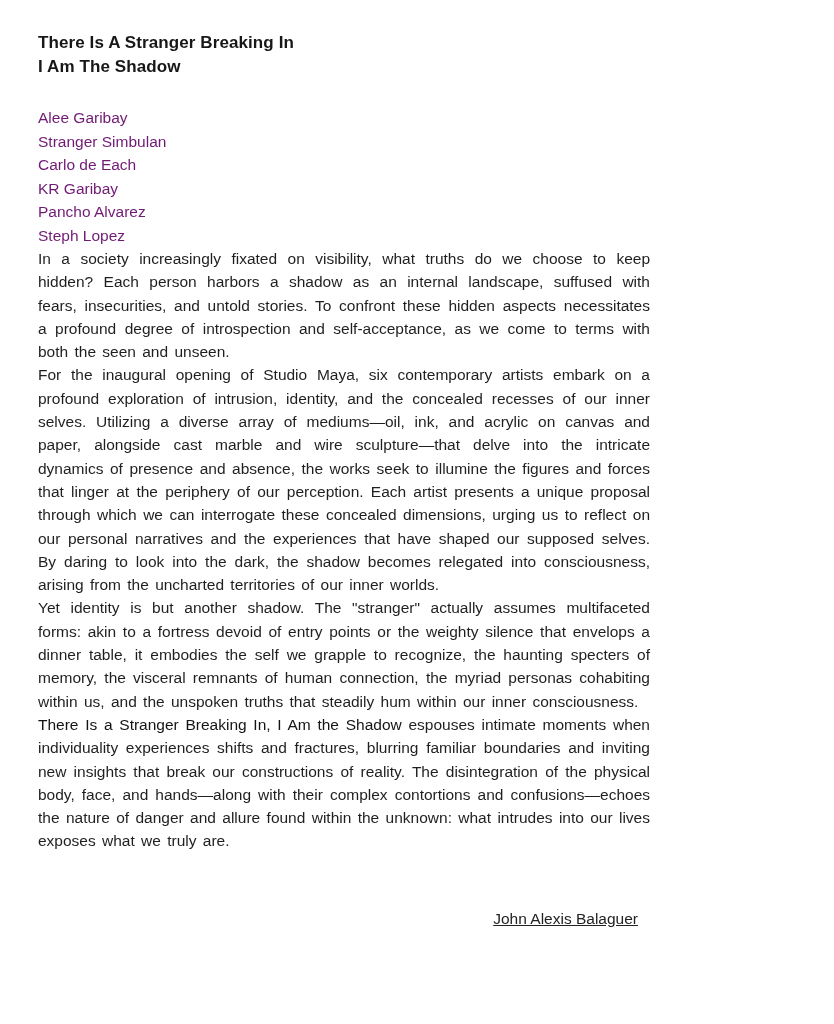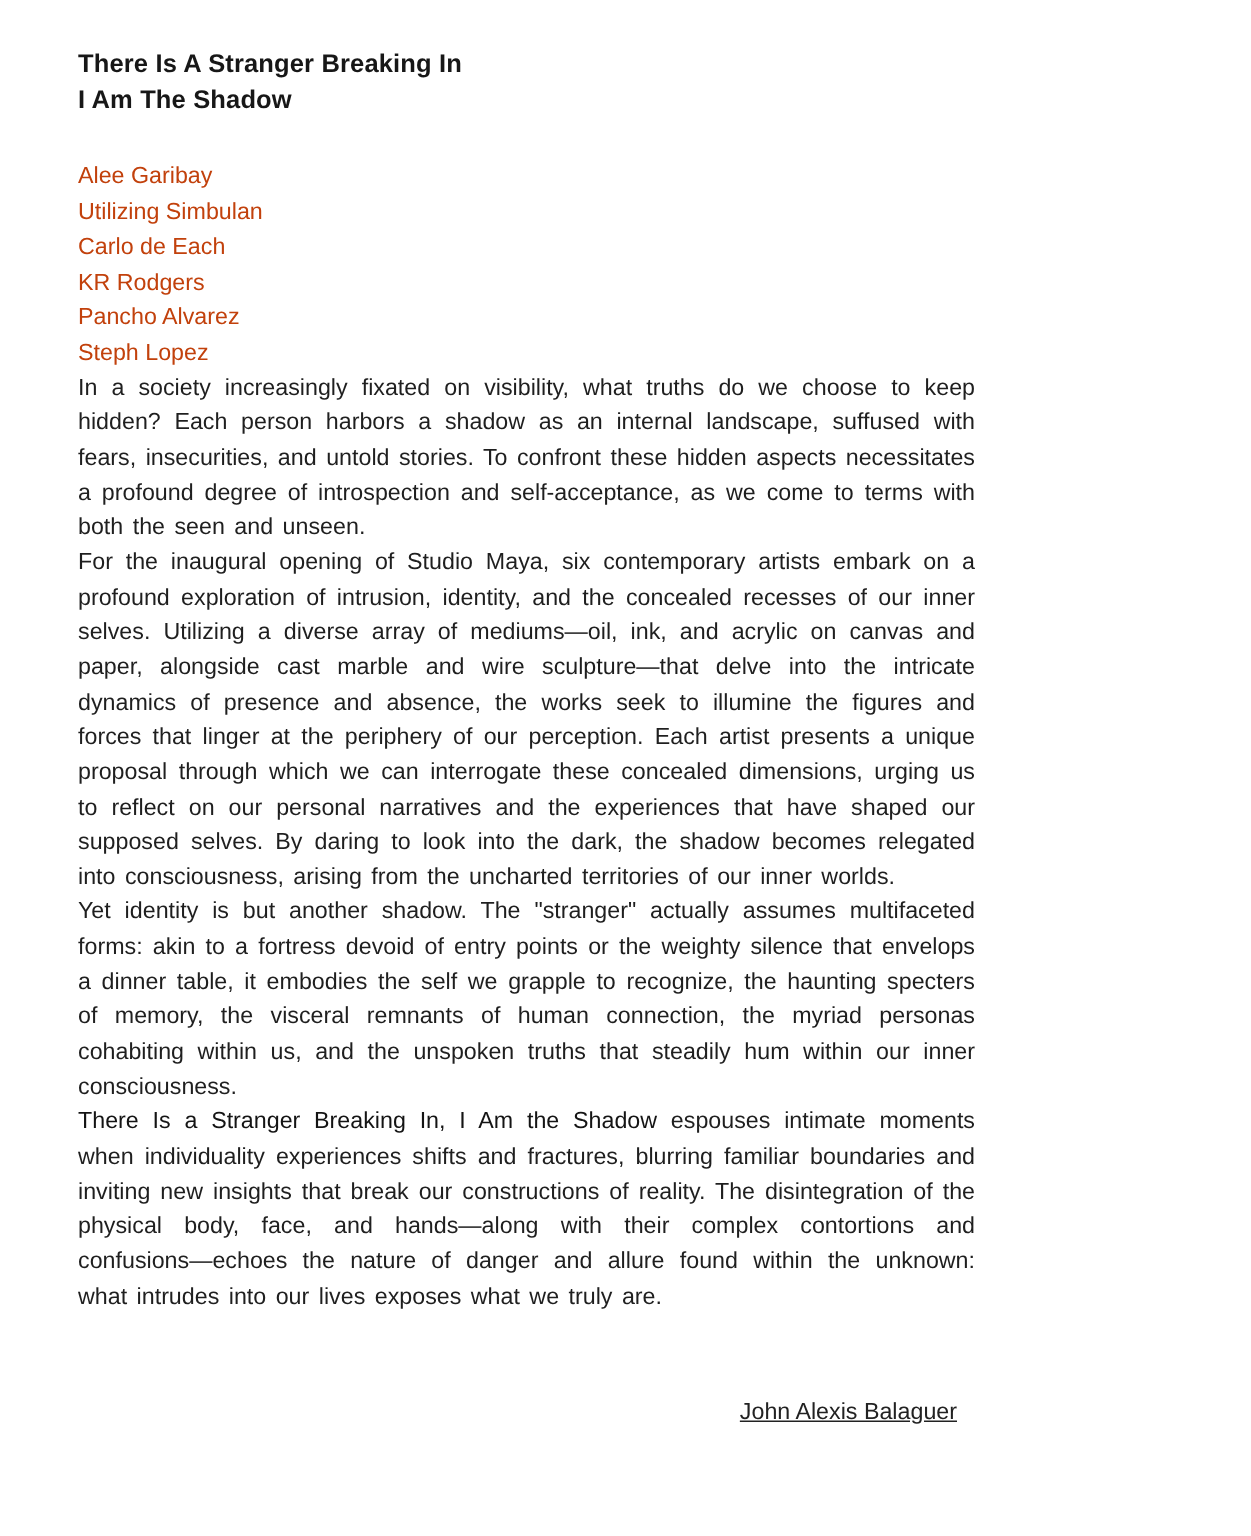--- a/index.html
+++ b/index.html
@@ -11,35 +11,35 @@
     width: 834px;
     height: 1024px;
     font-family: "Liberation Sans", sans-serif;
     color: #1d1d1d;
     overflow: hidden;
   }
   .page {
     box-sizing: border-box;
     width: 688px;
     height: 1024px;
-    padding: 31px 38px 0 52px;
+    padding: 31px 38px 0 38px;
     background: #ffffff;
   }
   .title-block {
     font-weight: bold;
     font-size: 17px;
     line-height: 24px;
     color: #171717;
     letter-spacing: 0.1px;
   }
   .artist-list {
     margin-top: 27px;
     font-size: 15.5px;
     line-height: 23.5px;
-    color: #c2410c;
+    color: #701a75;
   }
   .artist-list div {
     white-space: nowrap;
   }
   p.body-par {
     margin: 0;
     text-align: justify;
     font-size: 15.5px;
     line-height: 23.3px;
     word-spacing: 2px;
@@ -68,23 +68,23 @@
 
 <div class="page">
 
   <div class="title-block">
     <div>There Is A Stranger Breaking In</div>
     <div>I Am The Shadow</div>
   </div>
 
   <div class="artist-list">
     <div>Alee Garibay</div>
-    <div>Utilizing Simbulan</div>
+    <div>Stranger Simbulan</div>
     <div>Carlo de Each</div>
-    <div>KR Rodgers</div>
+    <div>KR Garibay</div>
     <div>Pancho Alvarez</div>
     <div>Steph Lopez</div>
   </div>
 
   <p class="body-par gap-first">In a society increasingly fixated on visibility, what truths do we choose to keep hidden? Each person harbors a shadow as an internal landscape, suffused with fears, insecurities, and untold stories. To confront these hidden aspects necessitates a profound degree of introspection and self-acceptance, as we come to terms with both the seen and unseen.</p>
 
   <p class="body-par gap-par2">For the inaugural opening of Studio Maya, six contemporary artists embark on a profound exploration of intrusion, identity, and the concealed recesses of our inner selves. Utilizing a diverse array of mediums—oil, ink, and acrylic on canvas and paper, alongside cast marble and wire sculpture—that delve into the intricate dynamics of presence and absence, the works seek to illumine the figures and forces that linger at the periphery of our perception. Each artist presents a unique proposal through which we can interrogate these concealed dimensions, urging us to reflect on our personal narratives and the experiences that have shaped our supposed selves. By daring to look into the dark, the shadow becomes relegated into consciousness, arising from the uncharted territories of our inner worlds.</p>
 
   <p class="body-par gap-par3">Yet identity is but another shadow. The "stranger" actually assumes multifaceted forms: akin to a fortress devoid of entry points or the weighty silence that envelops a dinner table, it embodies the self we grapple to recognize, the haunting specters of memory, the visceral remnants of human connection, the myriad personas cohabiting within us, and the unspoken truths that steadily hum within our inner consciousness.</p>
 

